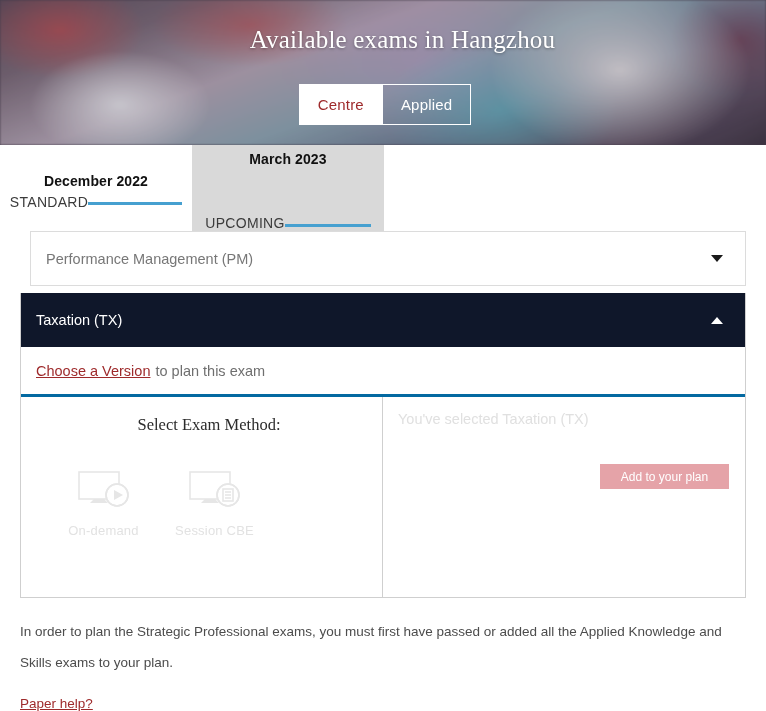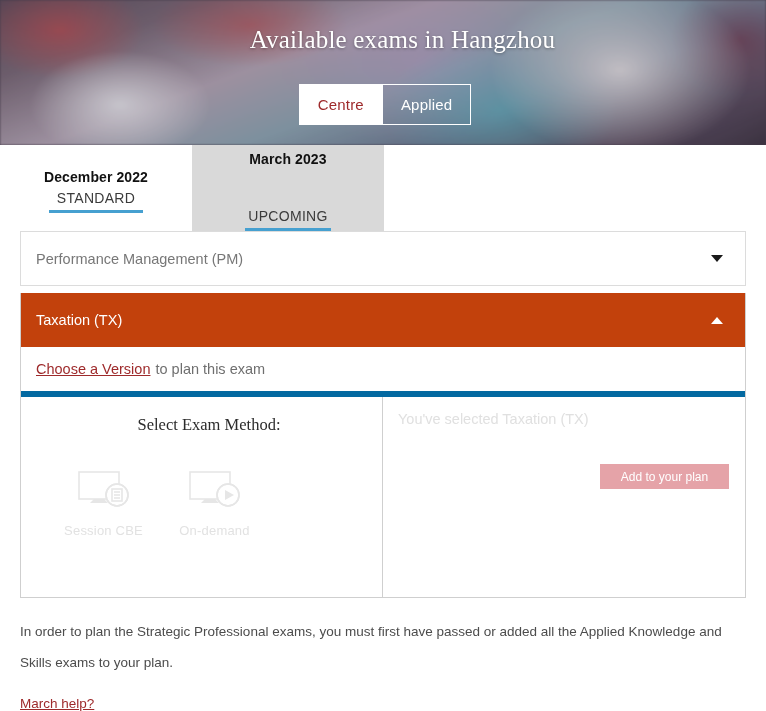--- a/index.html
+++ b/index.html
@@ -106,21 +106,21 @@
   .tab.selected { background: #d9d9d9; justify-content: space-between; }
   .tab-title {
     font-size: 14px;
     font-weight: bold;
     color: #111111;
     letter-spacing: 0.1px;
   }
   .tab-sub-wrap {
     margin-top: 5px;
     display: flex;
-    flex-direction: column;
+    flex-direction: row;
     align-items: center;
   }
   .tab-sub {
     font-size: 14px;
     color: #3b3b3b;
     letter-spacing: 0.3px;
   }
   .tab-underline {
     margin-top: 4px;
     height: 3px;
@@ -135,20 +135,21 @@
   }
   .exam-row {
     height: 55px;
     border: 1px solid #dcdcdc;
     display: flex;
     align-items: center;
     justify-content: space-between;
     padding: 0 22px 0 15px;
     background: #ffffff;
     cursor: pointer;
+    margin-left: 10px;
   }
   .exam-row-label {
     font-size: 14.5px;
     color: #777777;
   }
   .caret {
     width: 0; height: 0;
     border-left: 6px solid transparent;
     border-right: 6px solid transparent;
   }
@@ -156,37 +157,37 @@
   .caret-up { border-bottom: 7px solid #ffffff; }
 
   .accordion {
     margin-top: 7px;
     border: 1px solid #cfcfcf;
     border-top: none;
     background: #ffffff;
   }
   .accordion-head {
     height: 54px;
-    background: #c2410c;
+    background: #0f172a;
     display: flex;
     align-items: center;
     justify-content: space-between;
     padding: 0 22px 0 15px;
     cursor: pointer;
   }
   .accordion-head-label {
     color: #ffffff;
     font-size: 14.5px;
   }
   .accordion-version {
     height: 50px;
     display: flex;
     align-items: center;
     padding-left: 15px;
-    border-bottom: 6px solid #0369a1;
+    border-bottom: 3px solid #0369a1;
     font-size: 14.5px;
     color: #6f6f6f;
   }
   .version-link {
     color: #9e2a2b;
     text-decoration: underline;
     cursor: pointer;
     margin-right: 5px;
   }
   .accordion-body {
@@ -320,61 +321,61 @@
     <div class="accordion-version">
       <span class="version-link">Choose a Version</span>
       <span>to plan this exam</span>
     </div>
 
     <div class="accordion-body">
 
       <div class="method-pane">
         <div class="method-title">Select Exam Method:</div>
         <div class="method-list">
+
+          <div class="method-item">
+            <div class="method-icon">
+              <svg width="56" height="44" viewBox="0 0 56 44" fill="none" stroke="#e6e6e6" stroke-width="1.6">
+                <rect x="3" y="4" width="40" height="27"></rect>
+                <path d="M14 35 h18 l-4 -4 h-10 z" fill="#e6e6e6" stroke="none"></path>
+                <circle cx="41" cy="27" r="11" fill="#ffffff"></circle>
+                <circle cx="41" cy="27" r="11"></circle>
+                <path d="M38 22 l9 5 -9 5 z" fill="#e6e6e6" stroke="none"></path>
+              </svg>
+            </div>
+            <div class="method-label">On-demand</div>
+          </div>
 
           <div class="method-item">
             <div class="method-icon">
               <svg width="56" height="44" viewBox="0 0 56 44" fill="none" stroke="#e6e6e6" stroke-width="1.6">
                 <rect x="3" y="4" width="40" height="27"></rect>
                 <path d="M14 35 h18 l-4 -4 h-10 z" fill="#e6e6e6" stroke="none"></path>
                 <circle cx="41" cy="27" r="11" fill="#ffffff"></circle>
                 <circle cx="41" cy="27" r="11"></circle>
                 <rect x="36" y="21" width="10" height="12"></rect>
                 <line x1="38" y1="24" x2="44" y2="24"></line>
                 <line x1="38" y1="27" x2="44" y2="27"></line>
                 <line x1="38" y1="30" x2="44" y2="30"></line>
               </svg>
             </div>
             <div class="method-label">Session CBE</div>
           </div>
 
-          <div class="method-item">
-            <div class="method-icon">
-              <svg width="56" height="44" viewBox="0 0 56 44" fill="none" stroke="#e6e6e6" stroke-width="1.6">
-                <rect x="3" y="4" width="40" height="27"></rect>
-                <path d="M14 35 h18 l-4 -4 h-10 z" fill="#e6e6e6" stroke="none"></path>
-                <circle cx="41" cy="27" r="11" fill="#ffffff"></circle>
-                <circle cx="41" cy="27" r="11"></circle>
-                <path d="M38 22 l9 5 -9 5 z" fill="#e6e6e6" stroke="none"></path>
-              </svg>
-            </div>
-            <div class="method-label">On-demand</div>
-          </div>
-
 
         </div>
       </div>
 
       <div class="selection-pane">
         <div class="selection-text">You've selected Taxation (TX)</div>
         <button class="add-btn">Add to your plan</button>
       </div>
 
     </div>
   </div>
 </div>
 
 
 <div class="note">In order to plan the Strategic Professional exams, you must first have passed or added all the Applied Knowledge and Skills exams to your plan.</div>
-<a class="help-link">March help?</a>
+<a class="help-link">Paper help?</a>
 
 
 
 
 </body></html>

